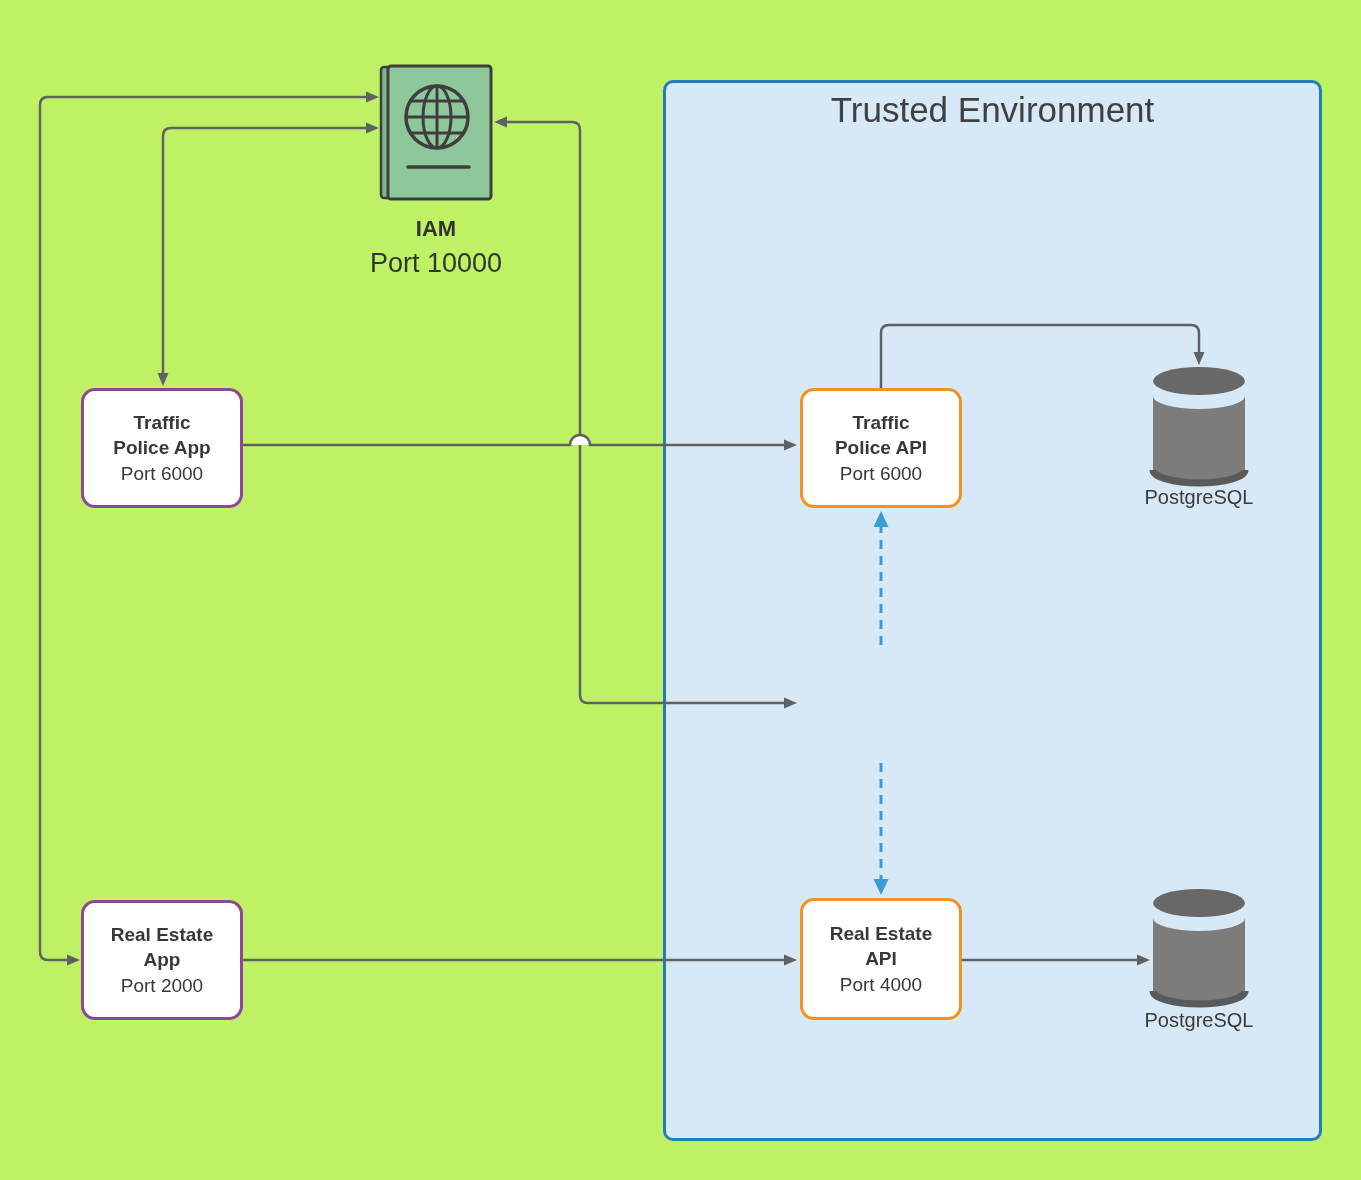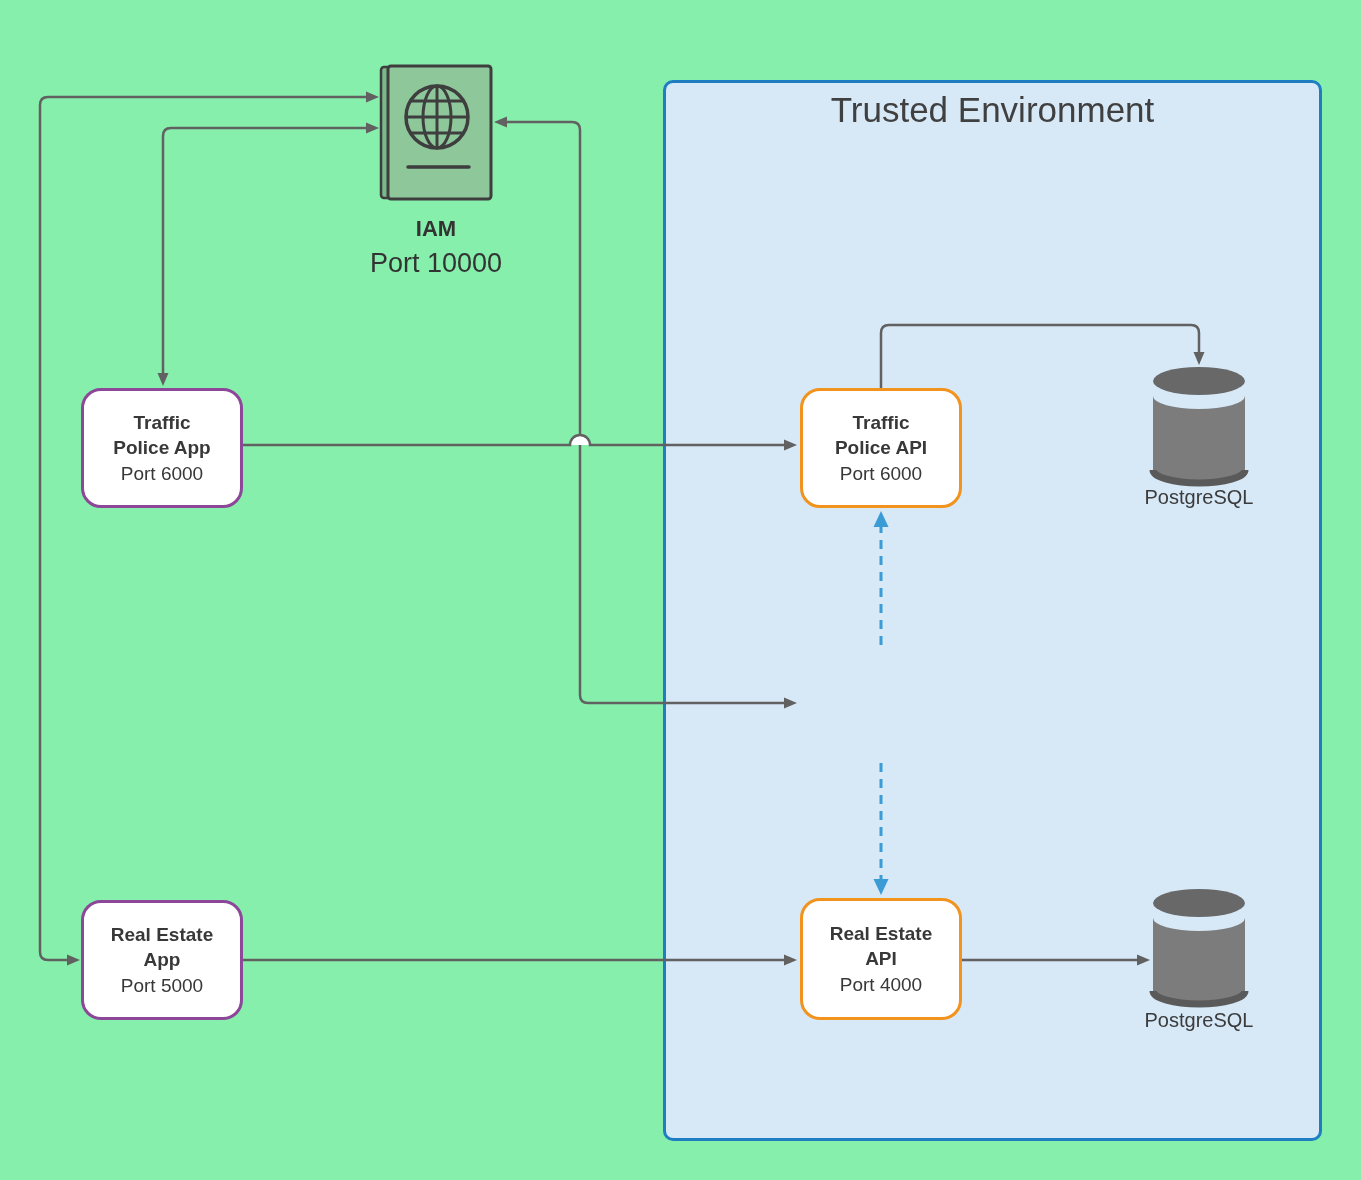--- a/index.html
+++ b/index.html
@@ -15,21 +15,21 @@
     --arrow-blue: #3A9BD5;
     --db-body: #7C7C7C;
     --db-lid: #686868;
     --db-rim: #5A5A5A;
     --text: #383838;
   }
   .canvas {
     position: relative;
     width: 1361px;
     height: 1180px;
-    background: #86efac;
+    background: #bef264;
     font-family: "Liberation Sans", sans-serif;
     color: var(--text);
     overflow: hidden;
     text-decoration: underline;
   }
   .trusted-container {
     position: absolute;
     left: 663px; top: 80px;
     width: 659px; height: 1061px;
     background: var(--blue-fill);
@@ -62,21 +62,21 @@
     stroke: var(--arrow-blue);
     stroke-width: 3;
     stroke-dasharray: 9 7;
   }
   .arrowhead-gray { fill: var(--arrow-gray); stroke: none; }
   .arrowhead-blue { fill: var(--arrow-blue); stroke: none; }
   .hop-fill { fill: #ffffff; stroke: none; }
   .node {
     position: absolute;
     background: #ffffff;
-    border-radius: 20px;
+    border-radius: 14px;
     box-sizing: border-box;
     display: flex;
     flex-direction: column;
     align-items: center;
     justify-content: center;
     text-align: center;
     z-index: 2;
     font-size: 19px;
     line-height: 1.35;
   }
@@ -198,21 +198,21 @@
   <div class="node orange" style="left:800px; top:388px; width:162px; height:120px;">
     <div class="node-title">Traffic
 Police API</div>
     <div class="node-port">Port 6000</div>
   </div>
 
 
   <div class="node purple" style="left:81px; top:900px; width:162px; height:120px;">
     <div class="node-title">Real Estate
 App</div>
-    <div class="node-port">Port 5000</div>
+    <div class="node-port">Port 2000</div>
   </div>
 
   <div class="node orange" style="left:800px; top:898px; width:162px; height:122px;">
     <div class="node-title">Real Estate
 API</div>
     <div class="node-port">Port 4000</div>
   </div>
 
   <div class="db-label" style="left:1099px; top:486px;">PostgreSQL</div>
   <div class="db-label" style="left:1099px; top:1009px;">PostgreSQL</div>

